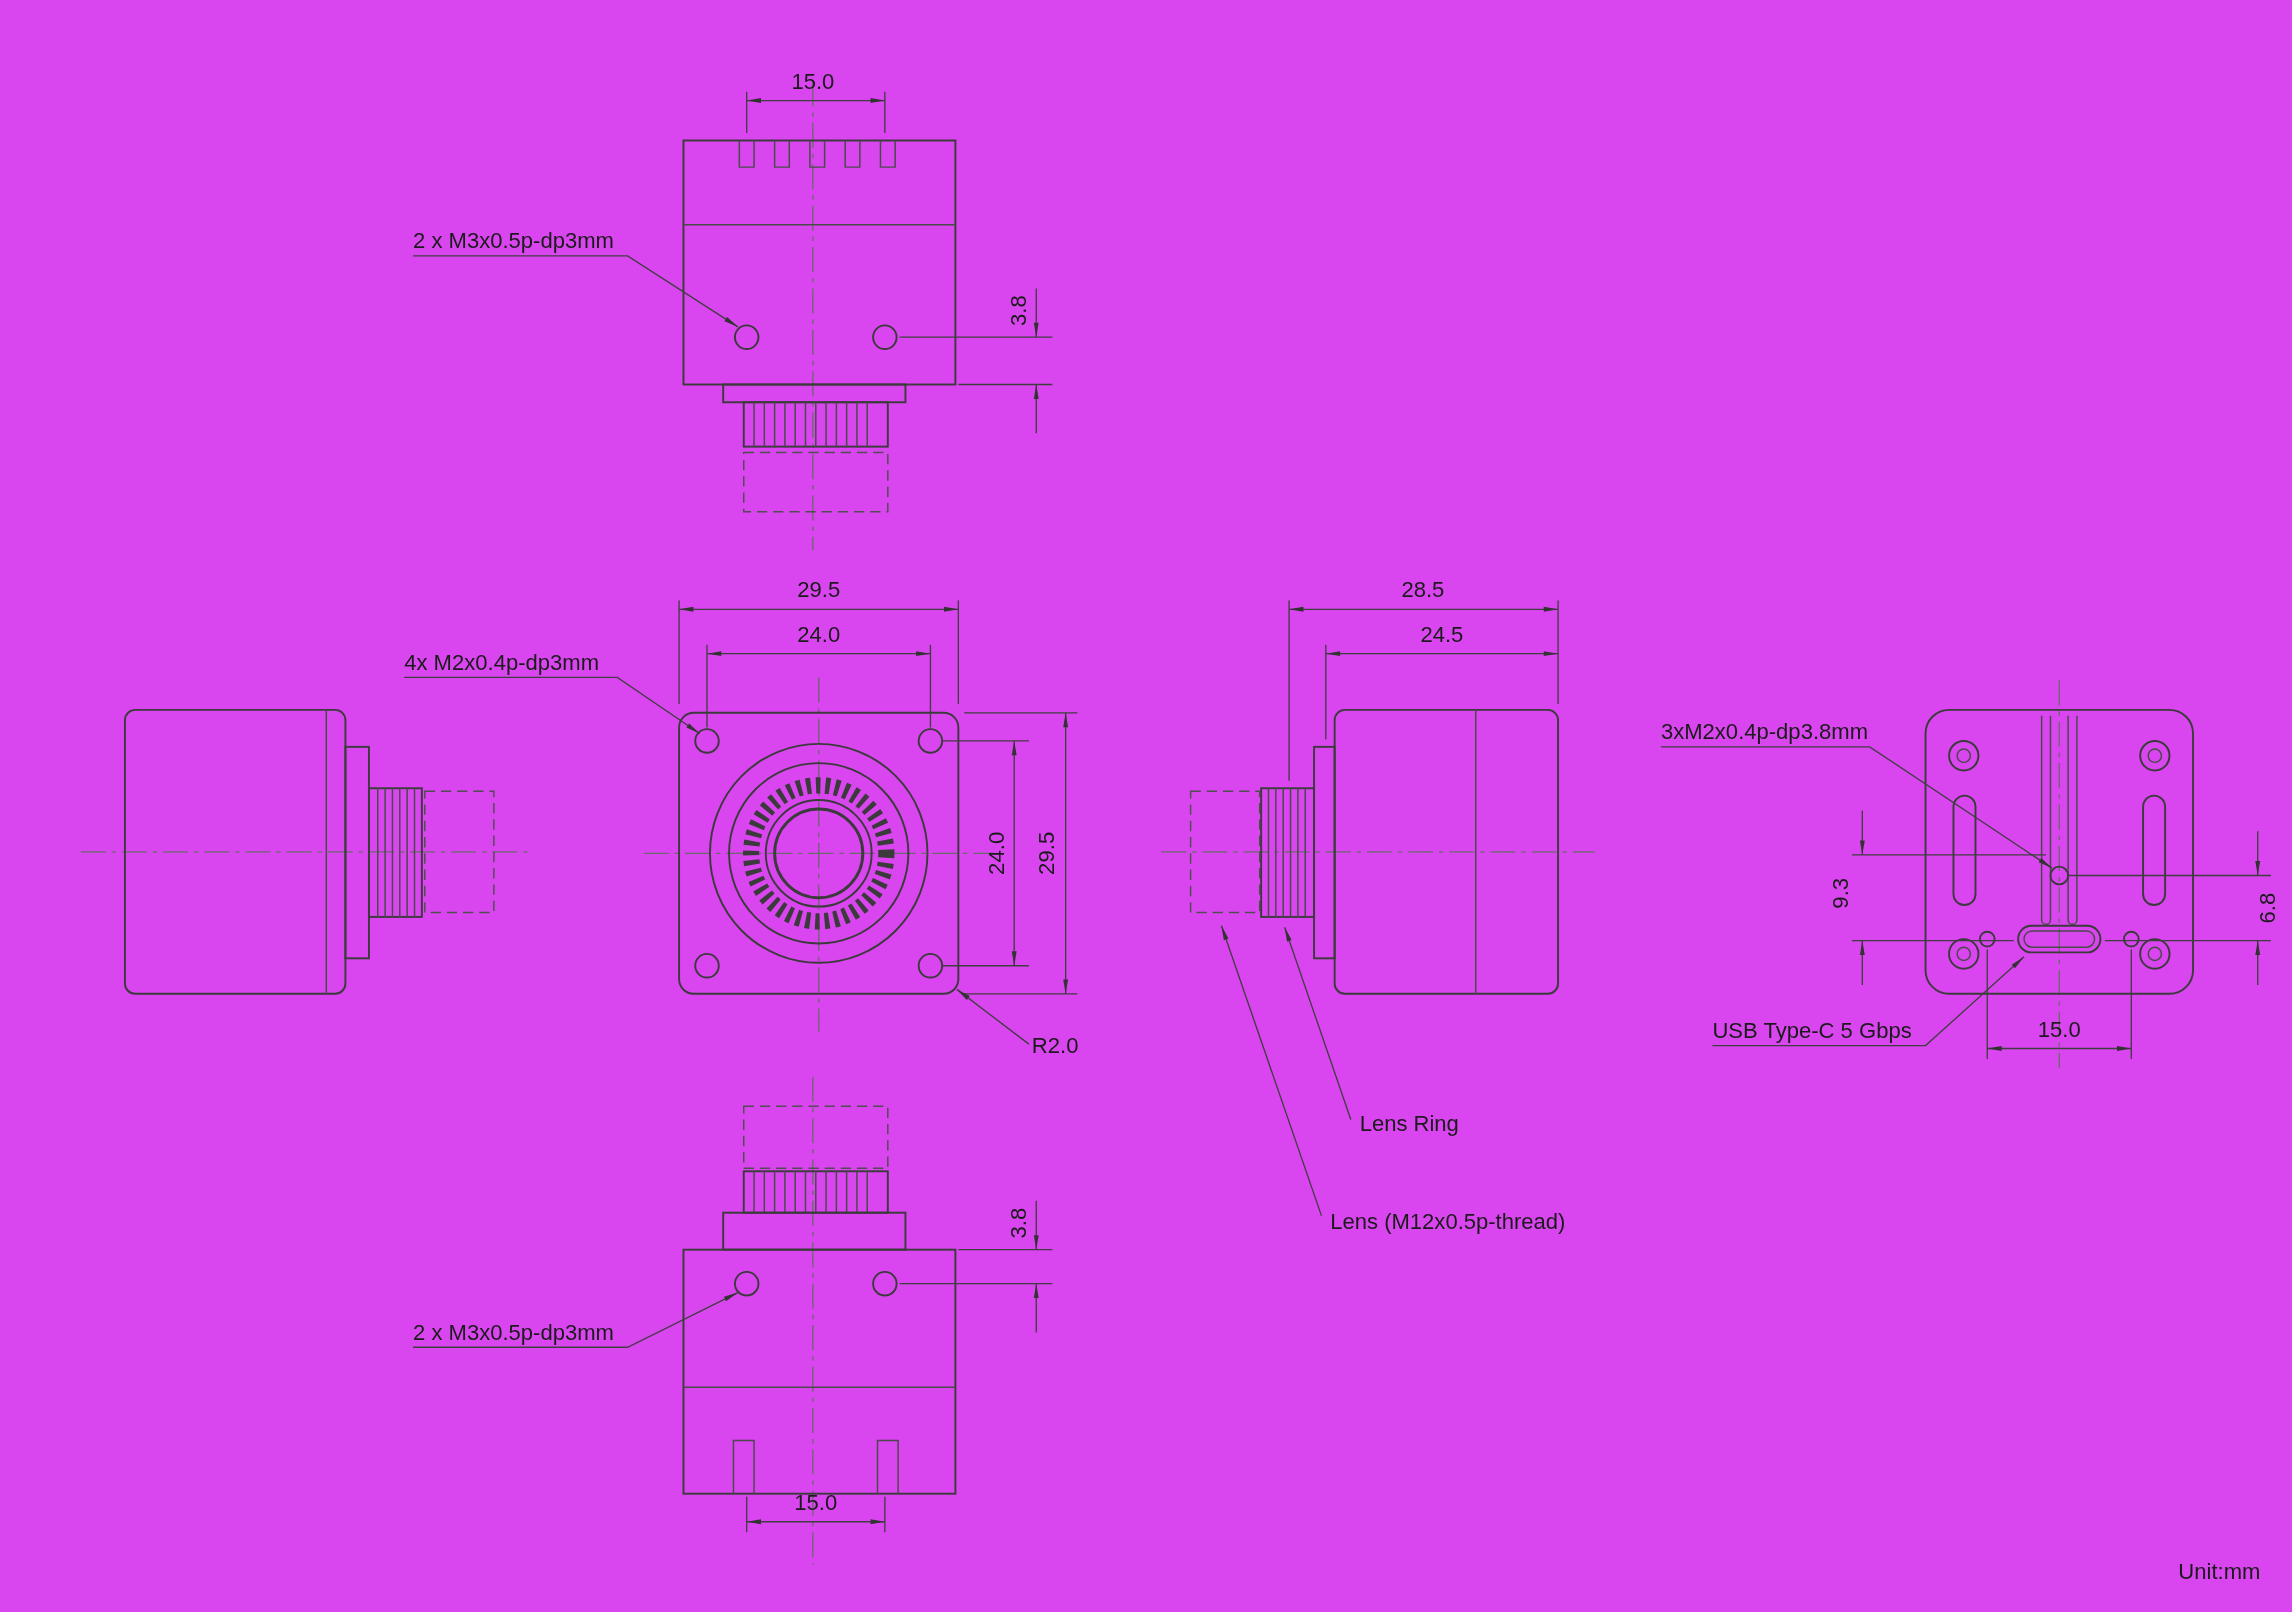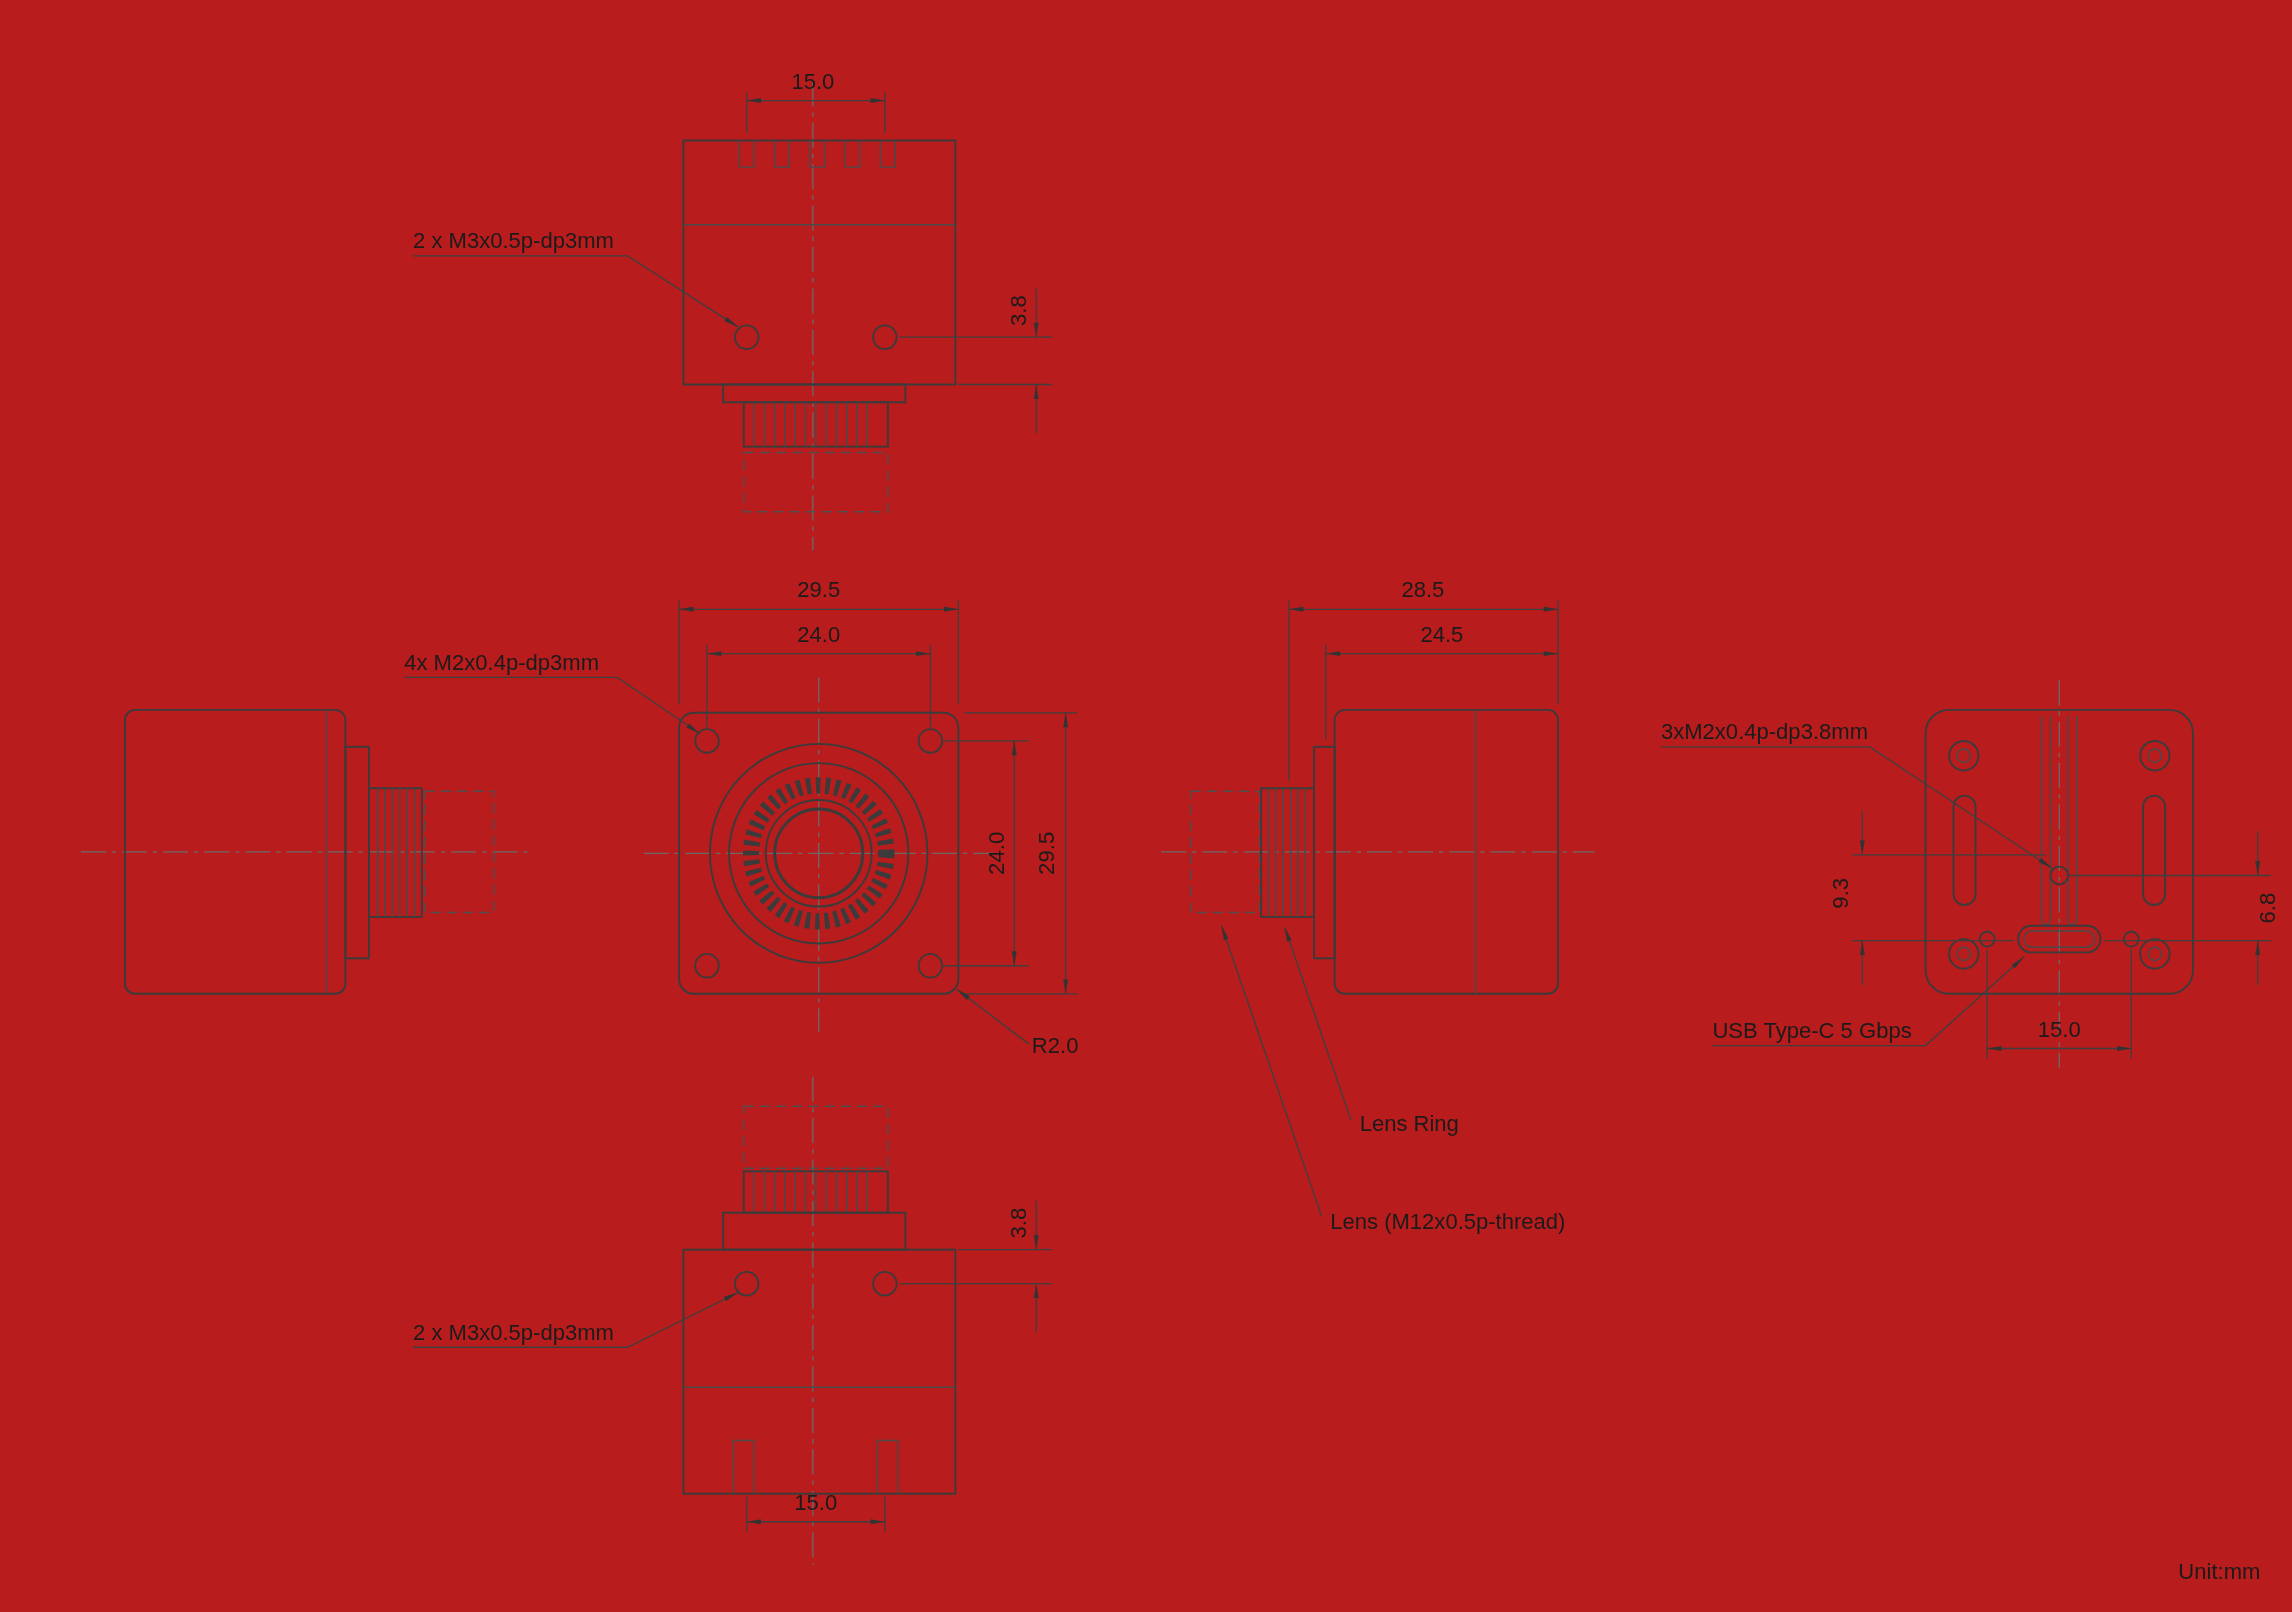--- a/index.html
+++ b/index.html
@@ -1,16 +1,16 @@
 <!DOCTYPE html>
 <html style="font-size:14.3px"><head>
 <meta charset="utf-8">
 <style>
   html,body{margin:0;padding:0;background:#ffffff;}
-  .canvas{width:2293px;height:1612px;background:#b91c1c;position:relative;overflow:hidden;}
+  .canvas{width:2293px;height:1612px;background:#d946ef;position:relative;overflow:hidden;}
   svg{display:block;width:2293px;height:1612px;}
   
   .s{fill:none;stroke:#3b3b3b;stroke-width:1.3;}
   .s2{fill:none;stroke:#3b3b3b;stroke-width:2;}
   .t{fill:none;stroke:#4a4a4a;stroke-width:1;}
   .hid{fill:none;stroke:#4f4f4f;stroke-width:1;stroke-dasharray:7 4;}
   .cl{fill:none;stroke:#6a6a6a;stroke-width:0.9;stroke-dasharray:17 4 3 4;}
   .dim{fill:none;stroke:#3f3f3f;stroke-width:0.9;}
   .knurl{fill:none;stroke:#3b3b3b;stroke-width:11;stroke-dasharray:3.1 3.4;}
   text{font-family:"Liberation Sans",sans-serif;font-size:15px;fill:#1b1b1b;}

